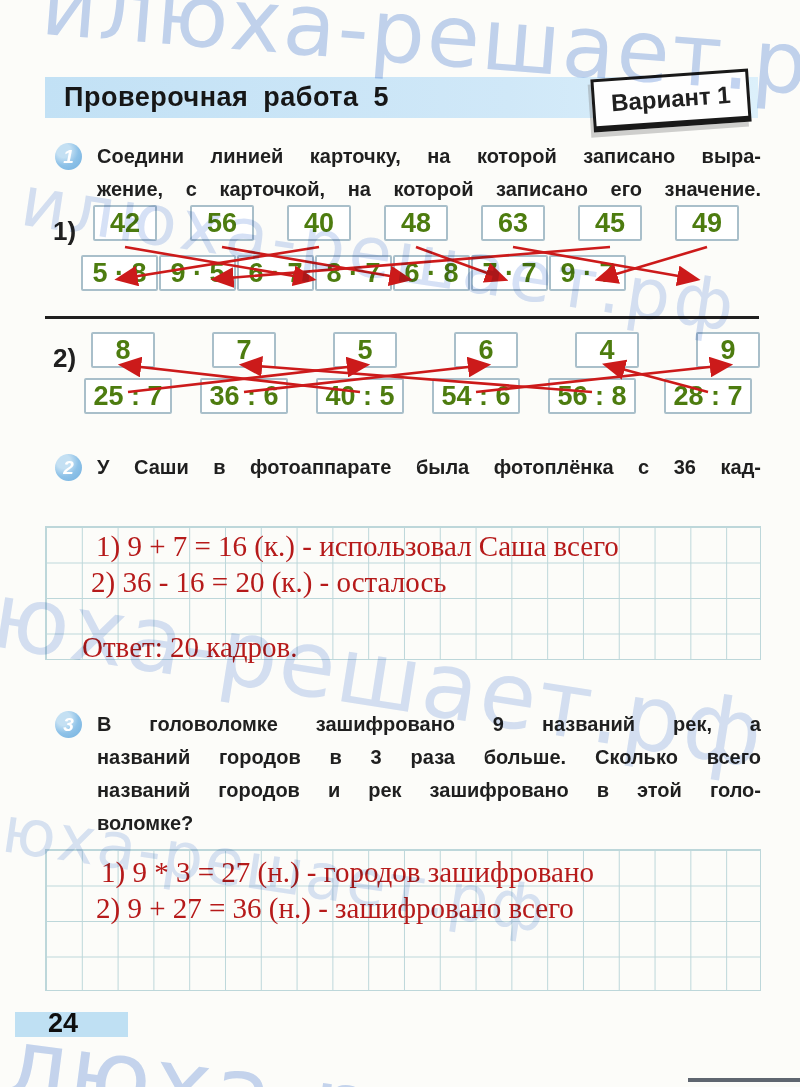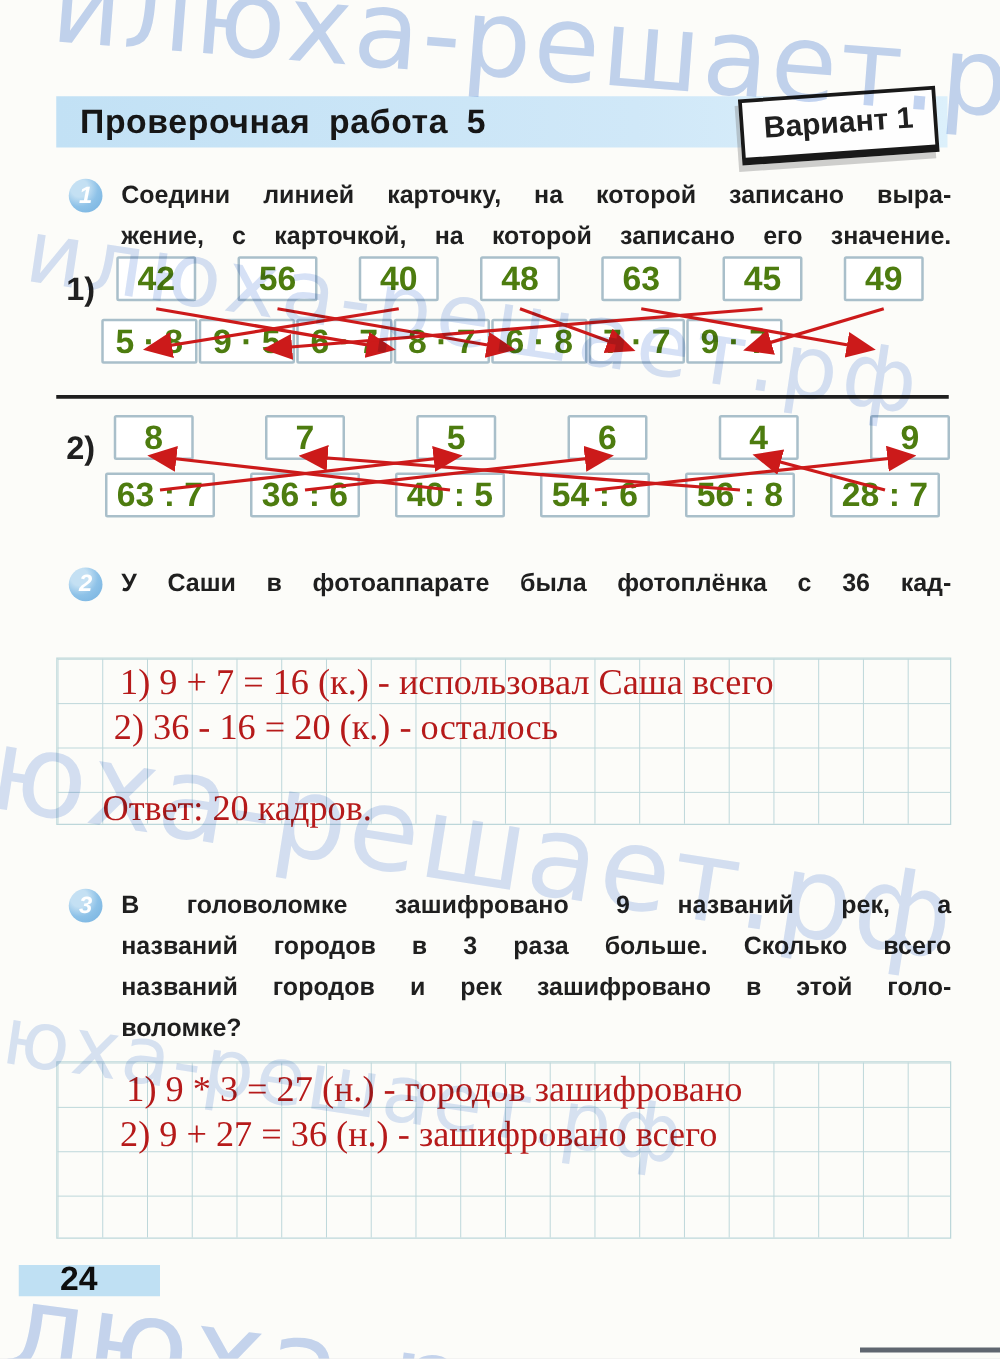--- a/index.html
+++ b/index.html
@@ -126,21 +126,21 @@
     <div class="mlabel">2)</div>
     <div class="mrow rt">
       <div class="card">8</div>
       <div class="card">7</div>
       <div class="card">5</div>
       <div class="card">6</div>
       <div class="card">4</div>
       <div class="card">9</div>
     </div>
     <div class="mrow rb">
-      <div class="card">63 : 7</div>
+      <div class="card">25 : 7</div>
       <div class="card">36 : 6</div>
       <div class="card">40 : 5</div>
       <div class="card">54 : 6</div>
       <div class="card">56 : 8</div>
       <div class="card">28 : 7</div>
     </div>
     <svg>
         <defs>
           <marker id="arw-match2" markerWidth="9" markerHeight="8" refX="7" refY="4" orient="auto">
             <path d="M0,0 L9,4 L0,8 Z" fill="#cc1a1a"></path>

